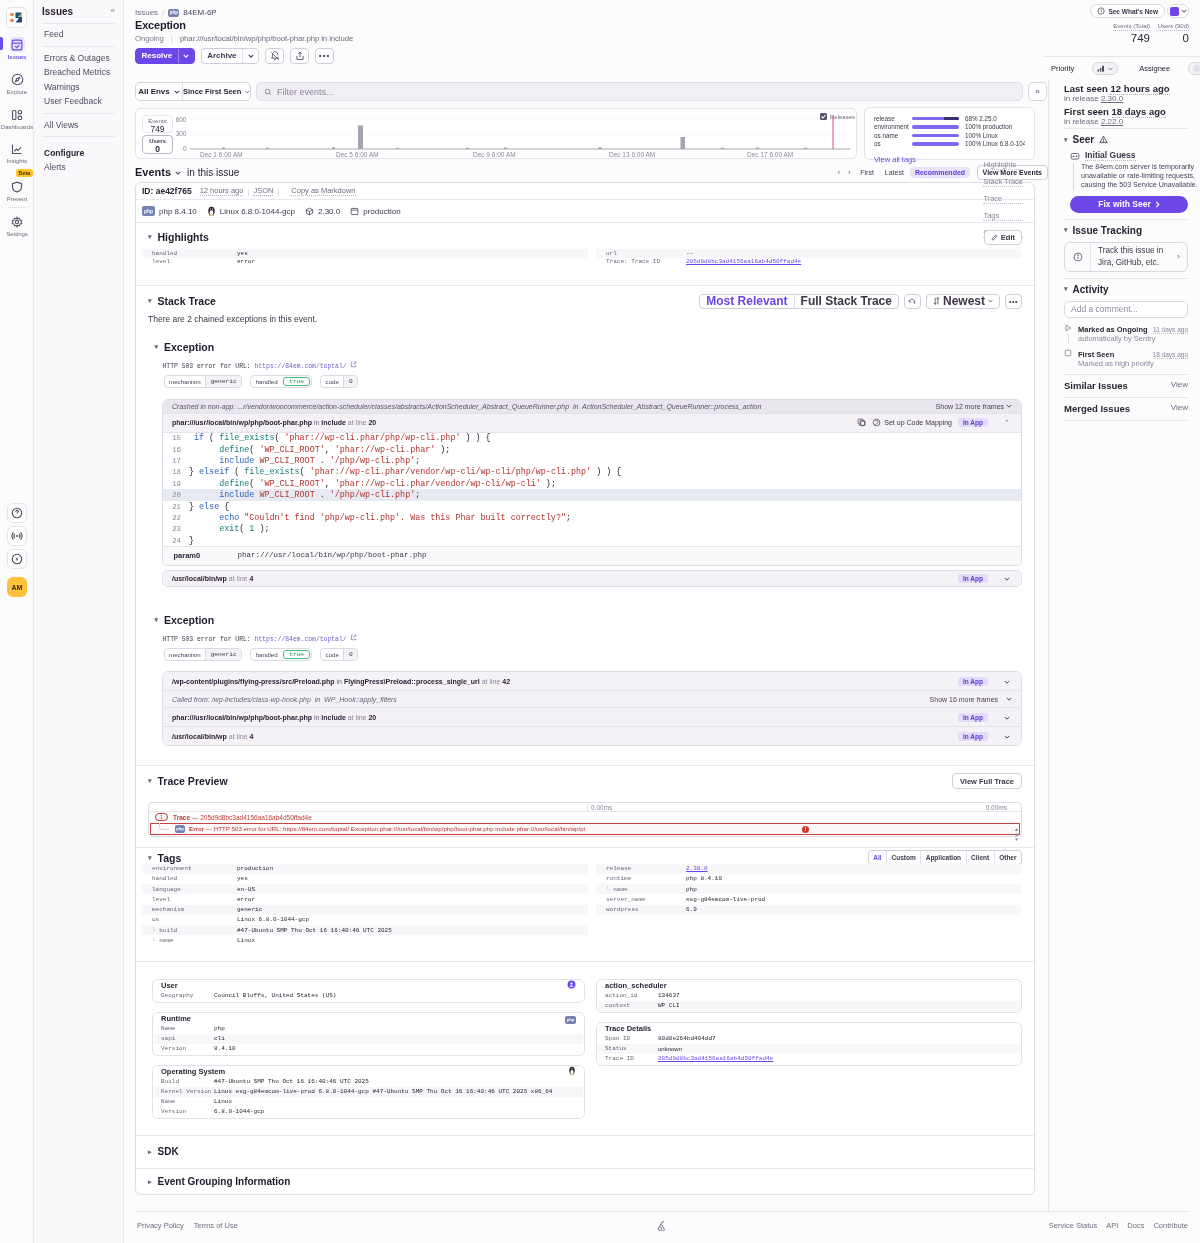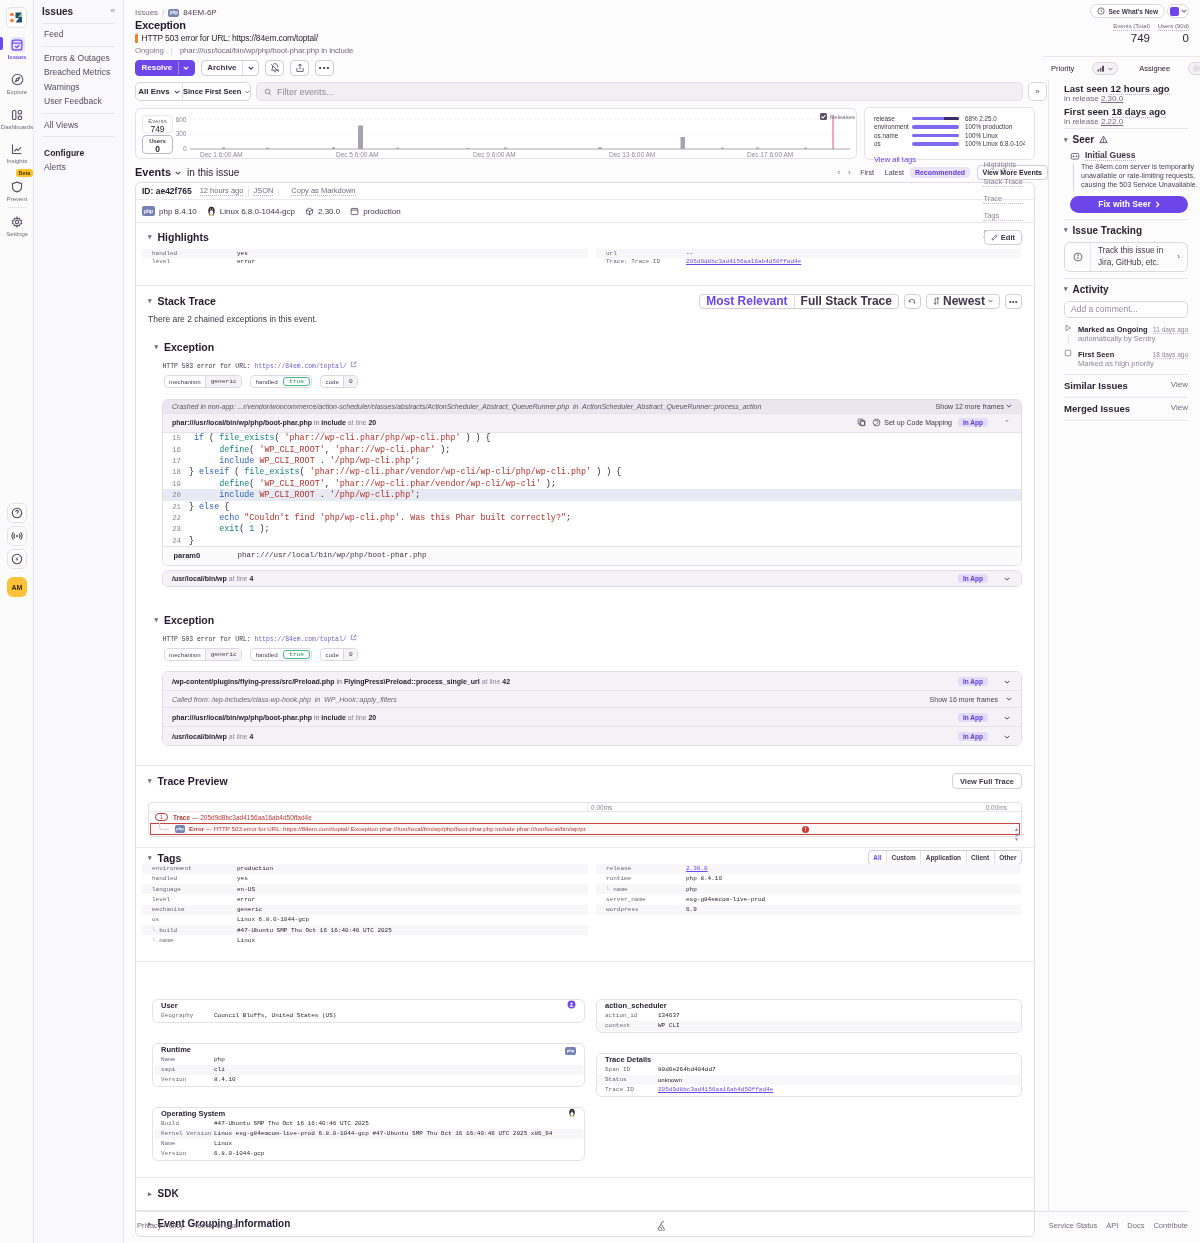--- a/index.html
+++ b/index.html
@@ -196,21 +196,21 @@
 
 .tagbtns { margin-left:auto; display:flex; border:1px solid #d2cdda; border-radius:4px; overflow:hidden; height:15px; background:#fff; }
 .tagbtns span { font-size:6.5px; font-weight:bold; color:#3d3548; padding:3px 4.5px; }
 .tagbtns span + span { border-left:1px solid #e3dfe9; }
 .tagbtns span.on { color:#6d46ea; }
 
 
 .ctxwrap { display:flex; margin-top:8px; margin-left:4px; gap:11px; align-items:flex-start; }
 .ctxcol { width:433px; }
 .ctxcol.r { width:426px; }
-.ctxcard { border:1px solid #e4e1e8; border-radius:6px; background:#fff; margin-bottom:9px; padding-bottom:1px;margin-top:20px; }
+.ctxcard { border:1px solid #e4e1e8; border-radius:6px; background:#fff; margin-bottom:9px; padding-bottom:1px; }
 .ctxcard .ch { display:flex; align-items:center; padding:3px 8px 2px 8px; height:11px; font-size:7.5px; font-weight:bold; color:#2b2233; }
 .ctxcard .ch .cicon { margin-left:auto; }
 .ctxrow { display:flex; min-height:10px; align-items:center; font-family:"Liberation Mono", monospace; font-size:6px; margin:0 1px; }
 .ctxrow.odd { background:#f7f6f9; }
 .ctxrow .k { width:60px; padding-left:7px; color:#6a6377; flex-shrink:0; }
 .ctxrow .v { color:#2b2233; }
 .ctxrow .v a { color:#6d46ea; text-decoration:underline; }
 
 
 .collsect { padding:11px 12px; border-top:1px solid #eae7ef; display:flex; align-items:center; font-size:10px; line-height:10px; font-weight:bold; color:#211a2e; }
@@ -325,21 +325,20 @@
   <div class="snitem">User Feedback</div>
   <hr style="margin-top:4px">
   <div class="snitem" style="margin-top:4px">All Views</div>
   <hr style="margin-top:4px">
   <div class="snlabel">Configure</div>
   <div class="snitem">Alerts</div>
 </div>
 <div id="phead">
   <div class="crumbs">Issues <span style="color:#b9b3c4">/</span> <span class="phpchip">php</span> <b>84EM-6P</b></div>
   <div class="ptitle">Exception</div>
-  <div class="psub"><span class="bar"></span>HTTP 503 error for URL: https://84em.com/toptal/</div>
   <div class="pmeta">Ongoing <span class="sep">|</span> <span style="color:#71697f">phar:///usr/local/bin/wp/php/boot-phar.php in include</span></div>
   <div class="actions">
     <div class="btn primary">
         <span class="seg">Resolve</span>
         <span class="seg car">
           <svg width="6" height="4" viewBox="0 0 8 5" fill="none" stroke="#fff" stroke-width="1.5">
             <path d="M1 1 l3 3 3-3"></path>
           </svg>
         </span>
       </div>

